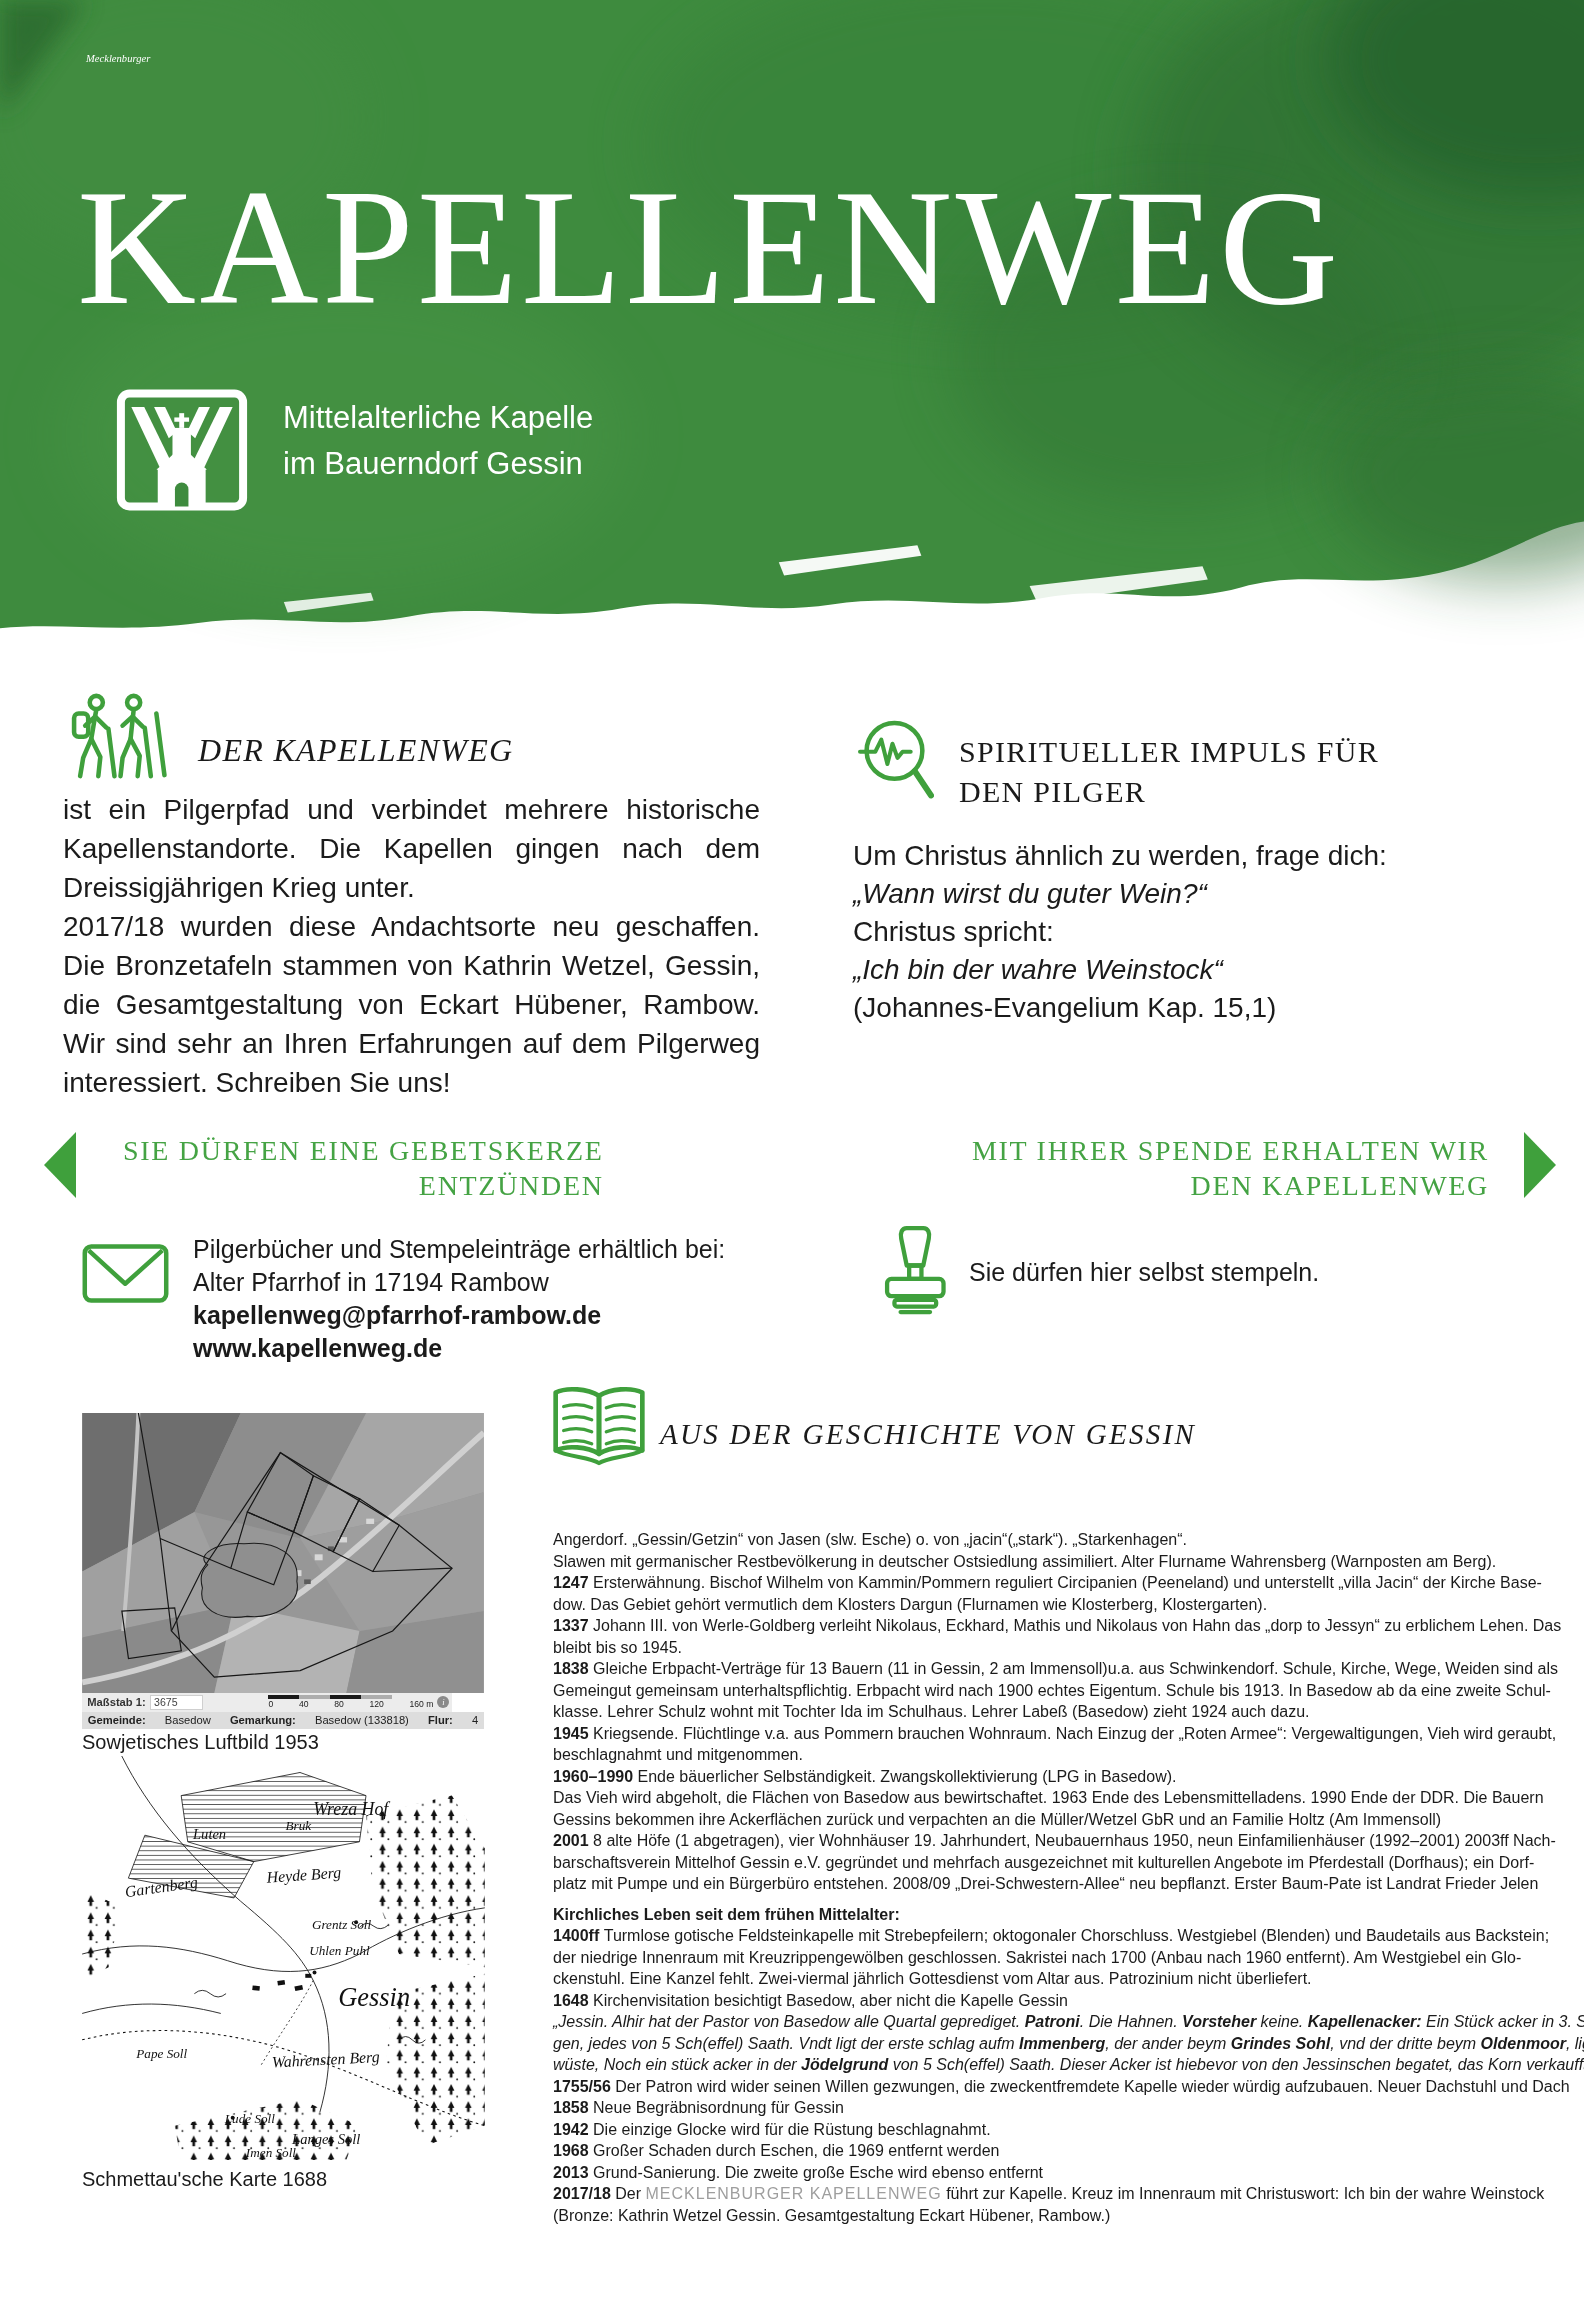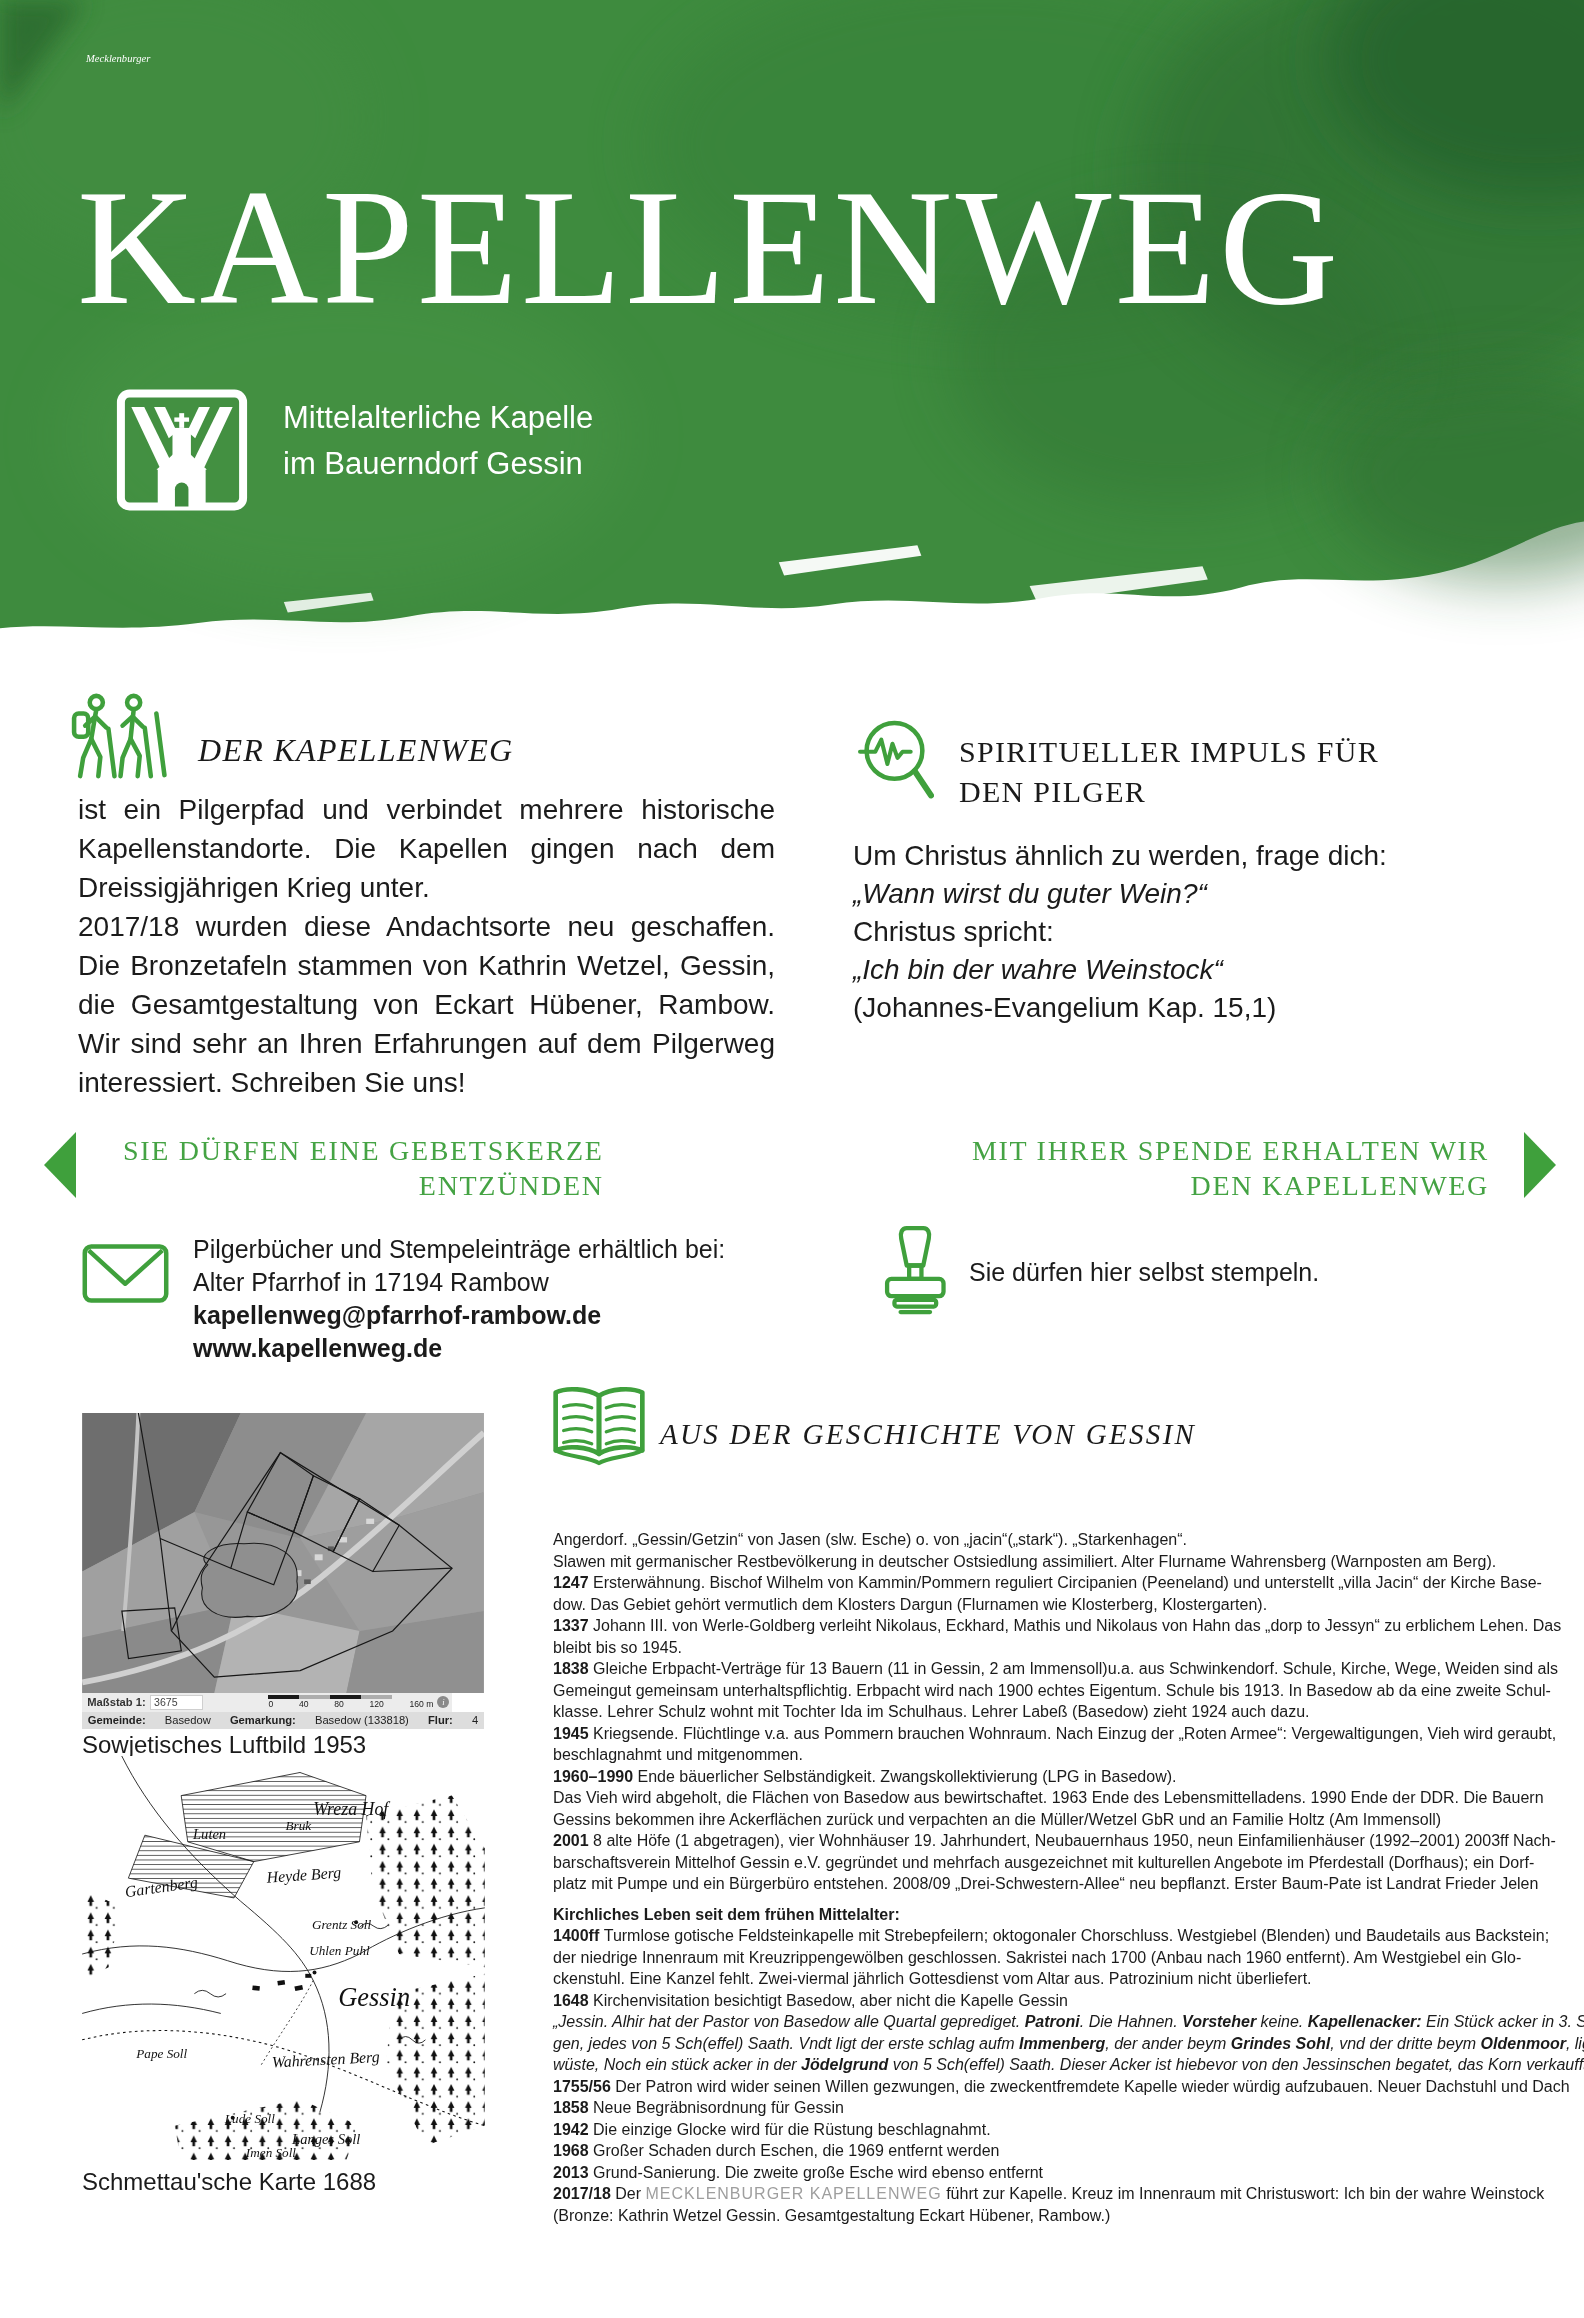--- a/index.html
+++ b/index.html
@@ -12,21 +12,21 @@
   .title-script{font-weight:400;}
   .title-caps{left:77px;top:165px;font-family:"Liberation Serif",serif;font-size:165px;
               letter-spacing:3.3px;color:#fff;line-height:1;}
   .subtitle{left:283px;top:395px;font-size:31px;line-height:46px;color:#fff;font-weight:400;}
   
   .h-serif{font-family:"Liberation Serif",serif;color:#1a1a1a;letter-spacing:1.3px;}
   .h-left{left:198px;top:732px;font-size:32px;font-style:italic;}
   .h-right{left:959px;top:732px;font-size:30px;line-height:40px;}
   .h-history{left:660px;top:1418px;font-size:29px;letter-spacing:2.3px;font-style:italic;}
   
-  .p-left{left:78px;top:790px;width:697px;font-size:28px;line-height:39px;text-align:justify;}
+  .p-left{left:63px;top:790px;width:697px;font-size:28px;line-height:39px;text-align:justify;}
   .p-left div{margin:0;}
   .p-right{left:853px;top:837px;font-size:28px;line-height:38px;white-space:nowrap;}
   .it{font-style:italic;}
   
   .banner{font-family:"Liberation Serif",serif;color:#45a344;font-size:28px;line-height:35px;
           letter-spacing:1.7px;}
   .banner-left{left:123px;top:1133px;text-align:right;}
   .banner-right{left:759px;top:1133px;width:730px;text-align:right;}
   .tri{width:0;height:0;border-top:33px solid transparent;border-bottom:33px solid transparent;}
   .tri-left{left:44px;top:1132px;border-right:32px solid #3fa03c;}
@@ -55,21 +55,21 @@
   .bar-segs i{display:block;height:3.3px;width:31px;}
   .bar-segs i:nth-child(odd){background:#1a1a1a;}
   .bar-segs i:nth-child(even){background:#adadad;}
   .bar-ticks{display:flex;justify-content:space-between;font-size:8.6px;color:#222;margin-top:0.7px;}
   .info-dot{width:12px;height:12px;border-radius:50%;background:#8a8a8a;color:#fff;font-size:8.6px;
             line-height:12px;text-align:center;margin-right:2.6px;flex:0 0 auto;font-family:"Liberation Serif",serif;font-style:italic;}
   .map-footer{width:402px;height:17px;background:#dddddd;font-size:11.2px;color:#222;
               display:flex;justify-content:center;align-items:center;gap:16px;}
   .map-footer .fb{font-weight:bold;}
   .map-footer span{white-space:pre;}
-  .caption{font-size:24px;color:#1b1b1b;}
+  .caption{font-size:20px;color:#1b1b1b;}
   .caption1{left:82px;top:1731px;}
   .caption2{left:82px;top:2168px;}
 </style>
 </head>
 <body>
 
 <div id="page">
 
   <svg class="abs" style="left:0;top:0;" width="1584" height="660" viewBox="0 0 2400 1000">
     <defs>

